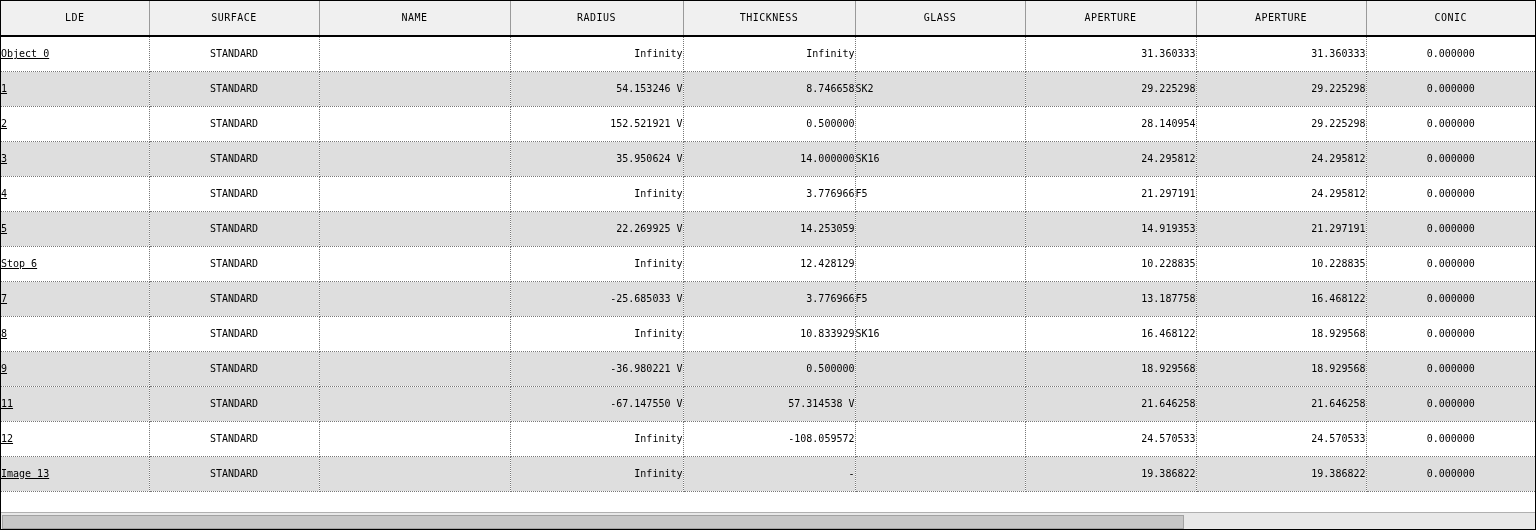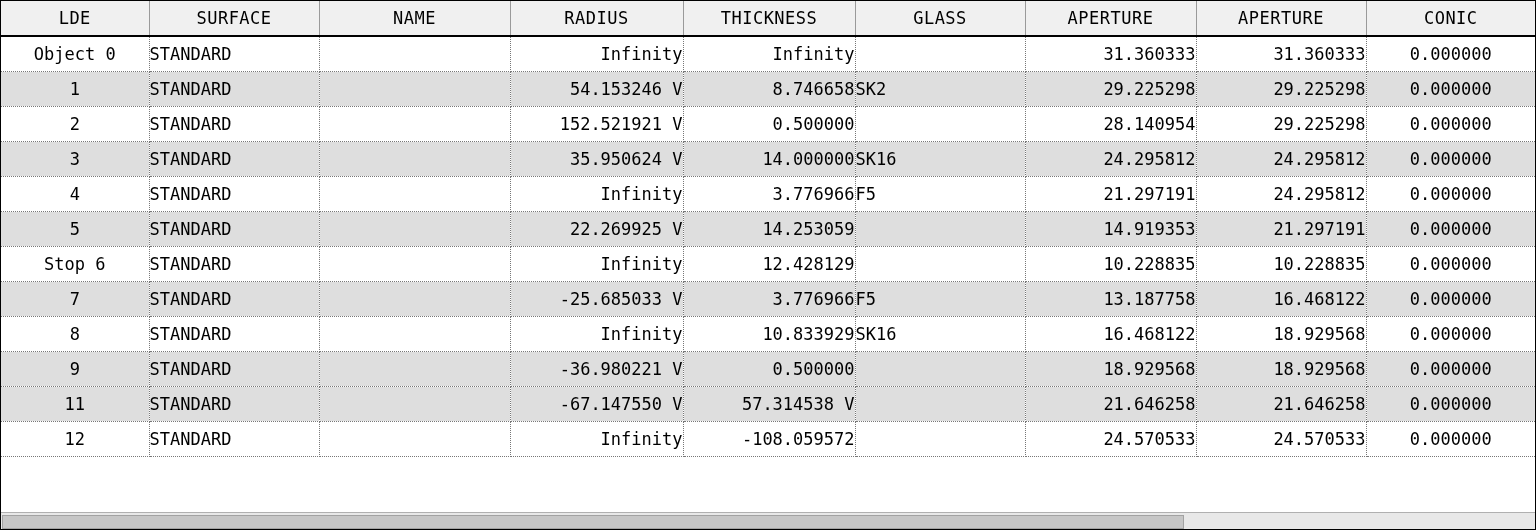--- a/index.html
+++ b/index.html
@@ -19,21 +19,21 @@
     position: relative;
     box-sizing: border-box;
     border: 1px solid #000000;
     background: #ffffff;
   }
   table.lde {
     border-collapse: collapse;
     table-layout: fixed;
     width: 1534px;
     font-family: "DejaVu Sans Mono", monospace;
-    font-size: 17px;
+    font-size: 10px;
   }
   table.lde th, table.lde td {
     padding: 0;
     margin: 0;
     height: 34px;
     line-height: 34px;
     box-sizing: border-box;
     white-space: nowrap;
     overflow: hidden;
   }
@@ -51,22 +51,22 @@
   table.lde tbody td {
     border-right: 1px dotted #777777;
     border-bottom: 1px dotted #777777;
     color: #000000;
   }
   table.lde tbody td:last-child { border-right: none; }
 
   tr.row-odd td { background: #ffffff; }
   tr.row-even td { background: #dedede; }
 
-  td.c-lde      { text-align: center; padding-right: 6px; }
-  td.c-surface  { text-align: left; padding-right: 6px; }
+  td.c-lde      { text-align: left; padding-right: 6px; text-decoration: underline; }
+  td.c-surface  { text-align: center; padding-right: 6px; }
   td.c-name     { text-align: left;  padding-left: 6px; }
   td.c-radius   { text-align: right; padding-right: 6px; }
   td.c-thick    { text-align: right; padding-right: 6px; }
   td.c-glass    { text-align: left; padding-right: 6px; }
   td.c-aper     { text-align: right; padding-right: 8px; }
   td.c-diam     { text-align: right; padding-right: 8px; }
   td.c-conic    { text-align: center; padding-right: 8px; }
 
   .hscroll {
     position: absolute;
@@ -231,19 +231,30 @@
           <td class="c-lde">12</td>
           <td class="c-surface">STANDARD</td>
           <td class="c-name"></td>
           <td class="c-radius">Infinity</td>
           <td class="c-thick">-108.059572</td>
           <td class="c-glass"></td>
           <td class="c-aper">24.570533</td>
           <td class="c-diam">24.570533</td>
           <td class="c-conic">0.000000</td>
         </tr>
+        <tr class="row-even">
+          <td class="c-lde">Image 13</td>
+          <td class="c-surface">STANDARD</td>
+          <td class="c-name"></td>
+          <td class="c-radius">Infinity</td>
+          <td class="c-thick">-</td>
+          <td class="c-glass"></td>
+          <td class="c-aper">19.386822</td>
+          <td class="c-diam">19.386822</td>
+          <td class="c-conic">0.000000</td>
+        </tr>
       </tbody>
   </table>
 
   <div class="hscroll">
     <div class="thumb"></div>
   </div>
 </div>
 
 </body></html>

